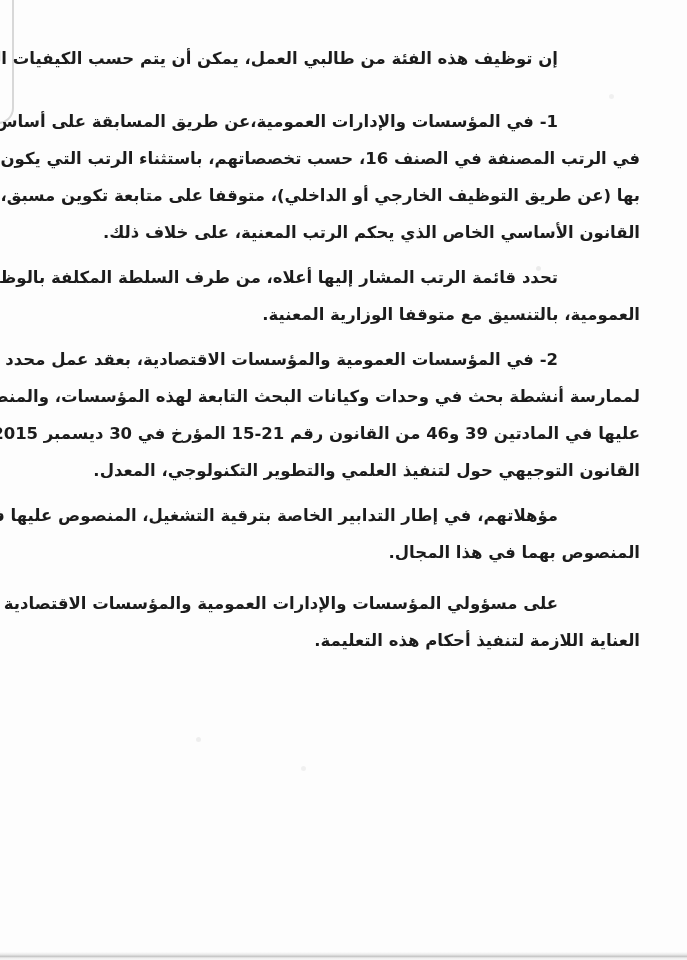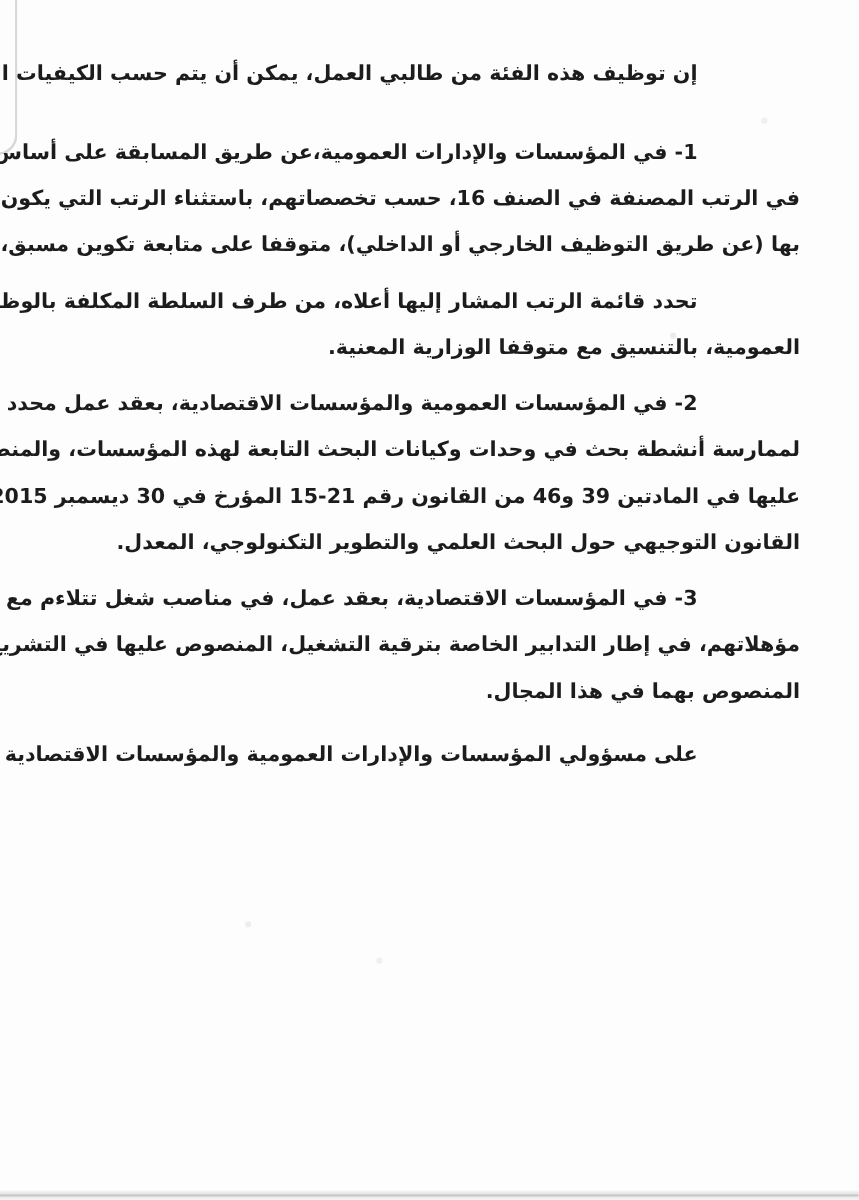--- a/index.html
+++ b/index.html
@@ -75,39 +75,40 @@
 
   <main class="doc" dir="rtl">
     <section class="para intro">
         <div class="line">إن توظيف هذه الفئة من طالبي العمل، يمكن أن يتم حسب الكيفيات التالية:</div>
       </section>
 
     <section class="para">
         <div class="line fill">1- في المؤسسات والإدارات العمومية،عن طريق المسابقة على أساس الشهادة،</div>
         <div class="line fill">في الرتب المصنفة في الصنف 16، حسب تخصصاتهم، باستثناء الرتب التي يكون الالتحاق</div>
         <div class="line fill">بها (عن طريق التوظيف الخارجي أو الداخلي)، متوقفا على متابعة تكوين مسبق،ما لم ينص</div>
+        <div class="line">القانون الأساسي الخاص الذي يحكم الرتب المعنية، على خلاف ذلك.</div>
       </section>
 
     <section class="para">
         <div class="line fill">تحدد قائمة الرتب المشار إليها أعلاه، من طرف السلطة المكلفة بالوظيفة</div>
         <div class="line">العمومية، بالتنسيق مع متوقفا الوزارية المعنية.</div>
       </section>
 
     <section class="para">
         <div class="line fill">2- في المؤسسات العمومية والمؤسسات الاقتصادية، بعقد عمل محدد المدة،</div>
         <div class="line fill">لممارسة أنشطة بحث في وحدات وكيانات البحث التابعة لهذه المؤسسات، والمنصوص</div>
         <div class="line fill">عليها في المادتين 39 و46 من القانون رقم 21-15 المؤرخ في 30 ديسمبر 2015 المتضمن</div>
-        <div class="line">القانون التوجيهي حول البحث العلمي والتطوير التكنولوجي، المعدل.</div>
+        <div class="line">القانون التوجيهي حول لتنفيذ العلمي والتطوير التكنولوجي، المعدل.</div>
       </section>
 
     <section class="para">
-        <div class="line fill">3- في المؤسسات الاقتصادية، بعقد عمل، في مناصب شغل تتلاءم مع</div>
         <div class="line fill">مؤهلاتهم، في إطار التدابير الخاصة بترقية التشغيل، المنصوص عليها في التشريع والتنظيم</div>
         <div class="line">المنصوص بهما في هذا المجال.</div>
       </section>
 
     <section class="para closing">
         <div class="line fill">على مسؤولي المؤسسات والإدارات العمومية والمؤسسات الاقتصادية إيلاء</div>
+        <div class="line">العناية اللازمة لتنفيذ أحكام هذه التعليمة.</div>
       </section>
   </main>
 
   <div class="bottom-edge"></div>
 </div>
 
 </body></html>

